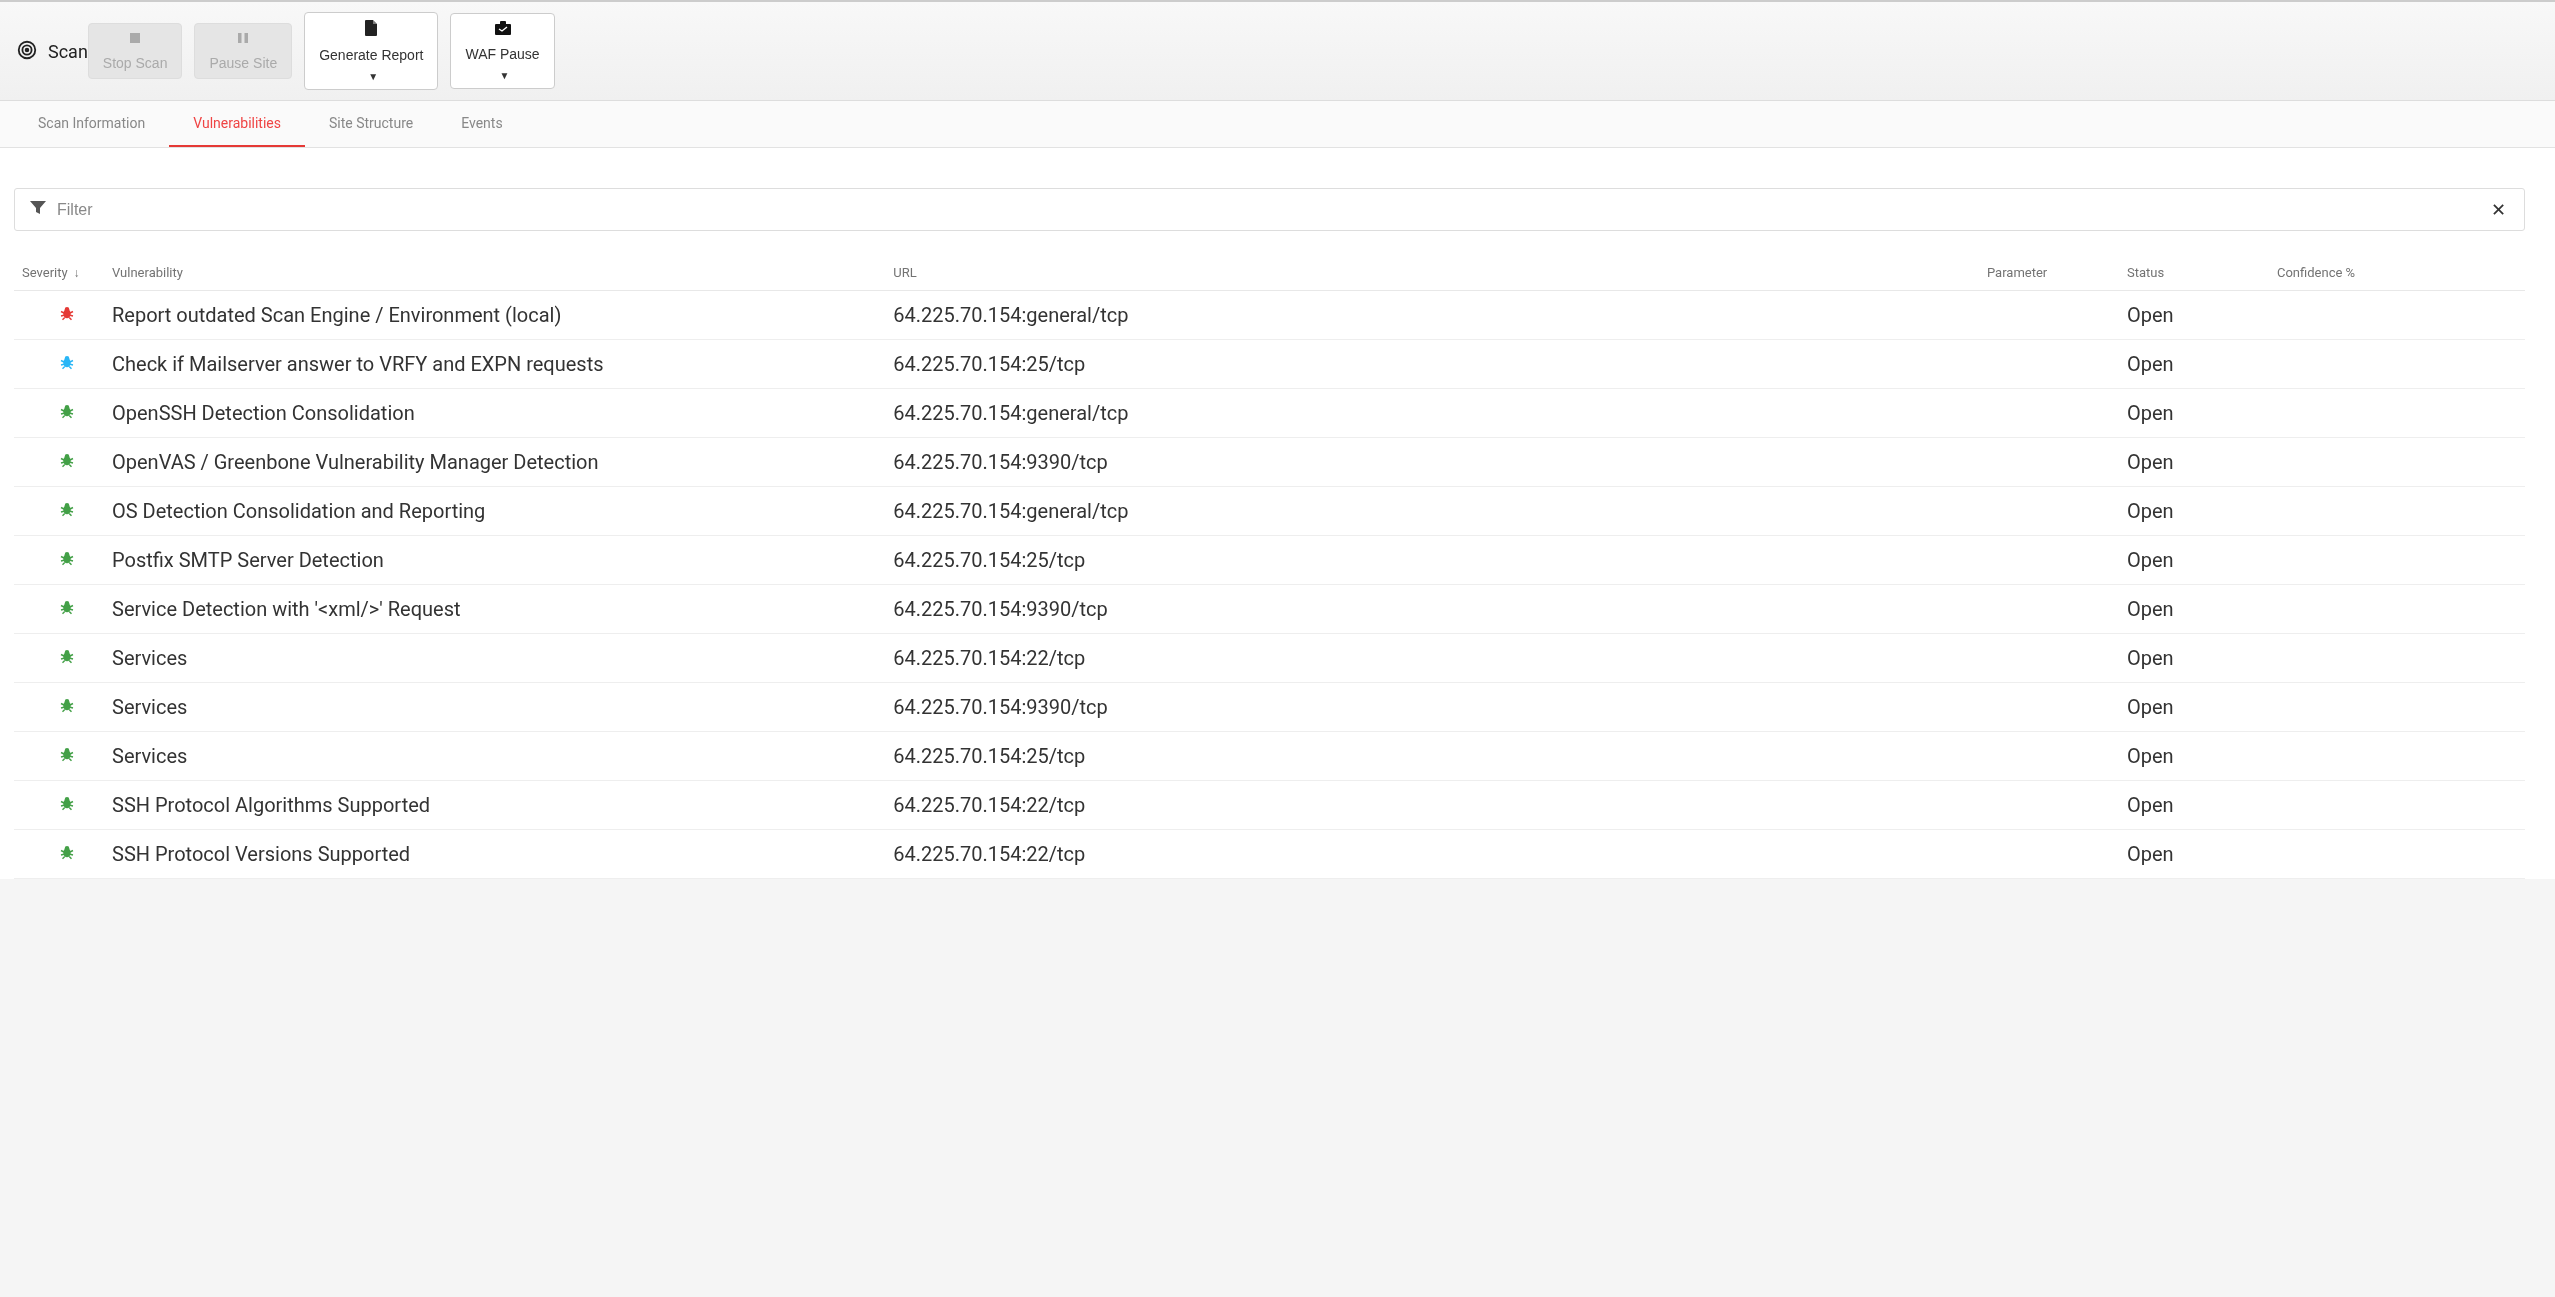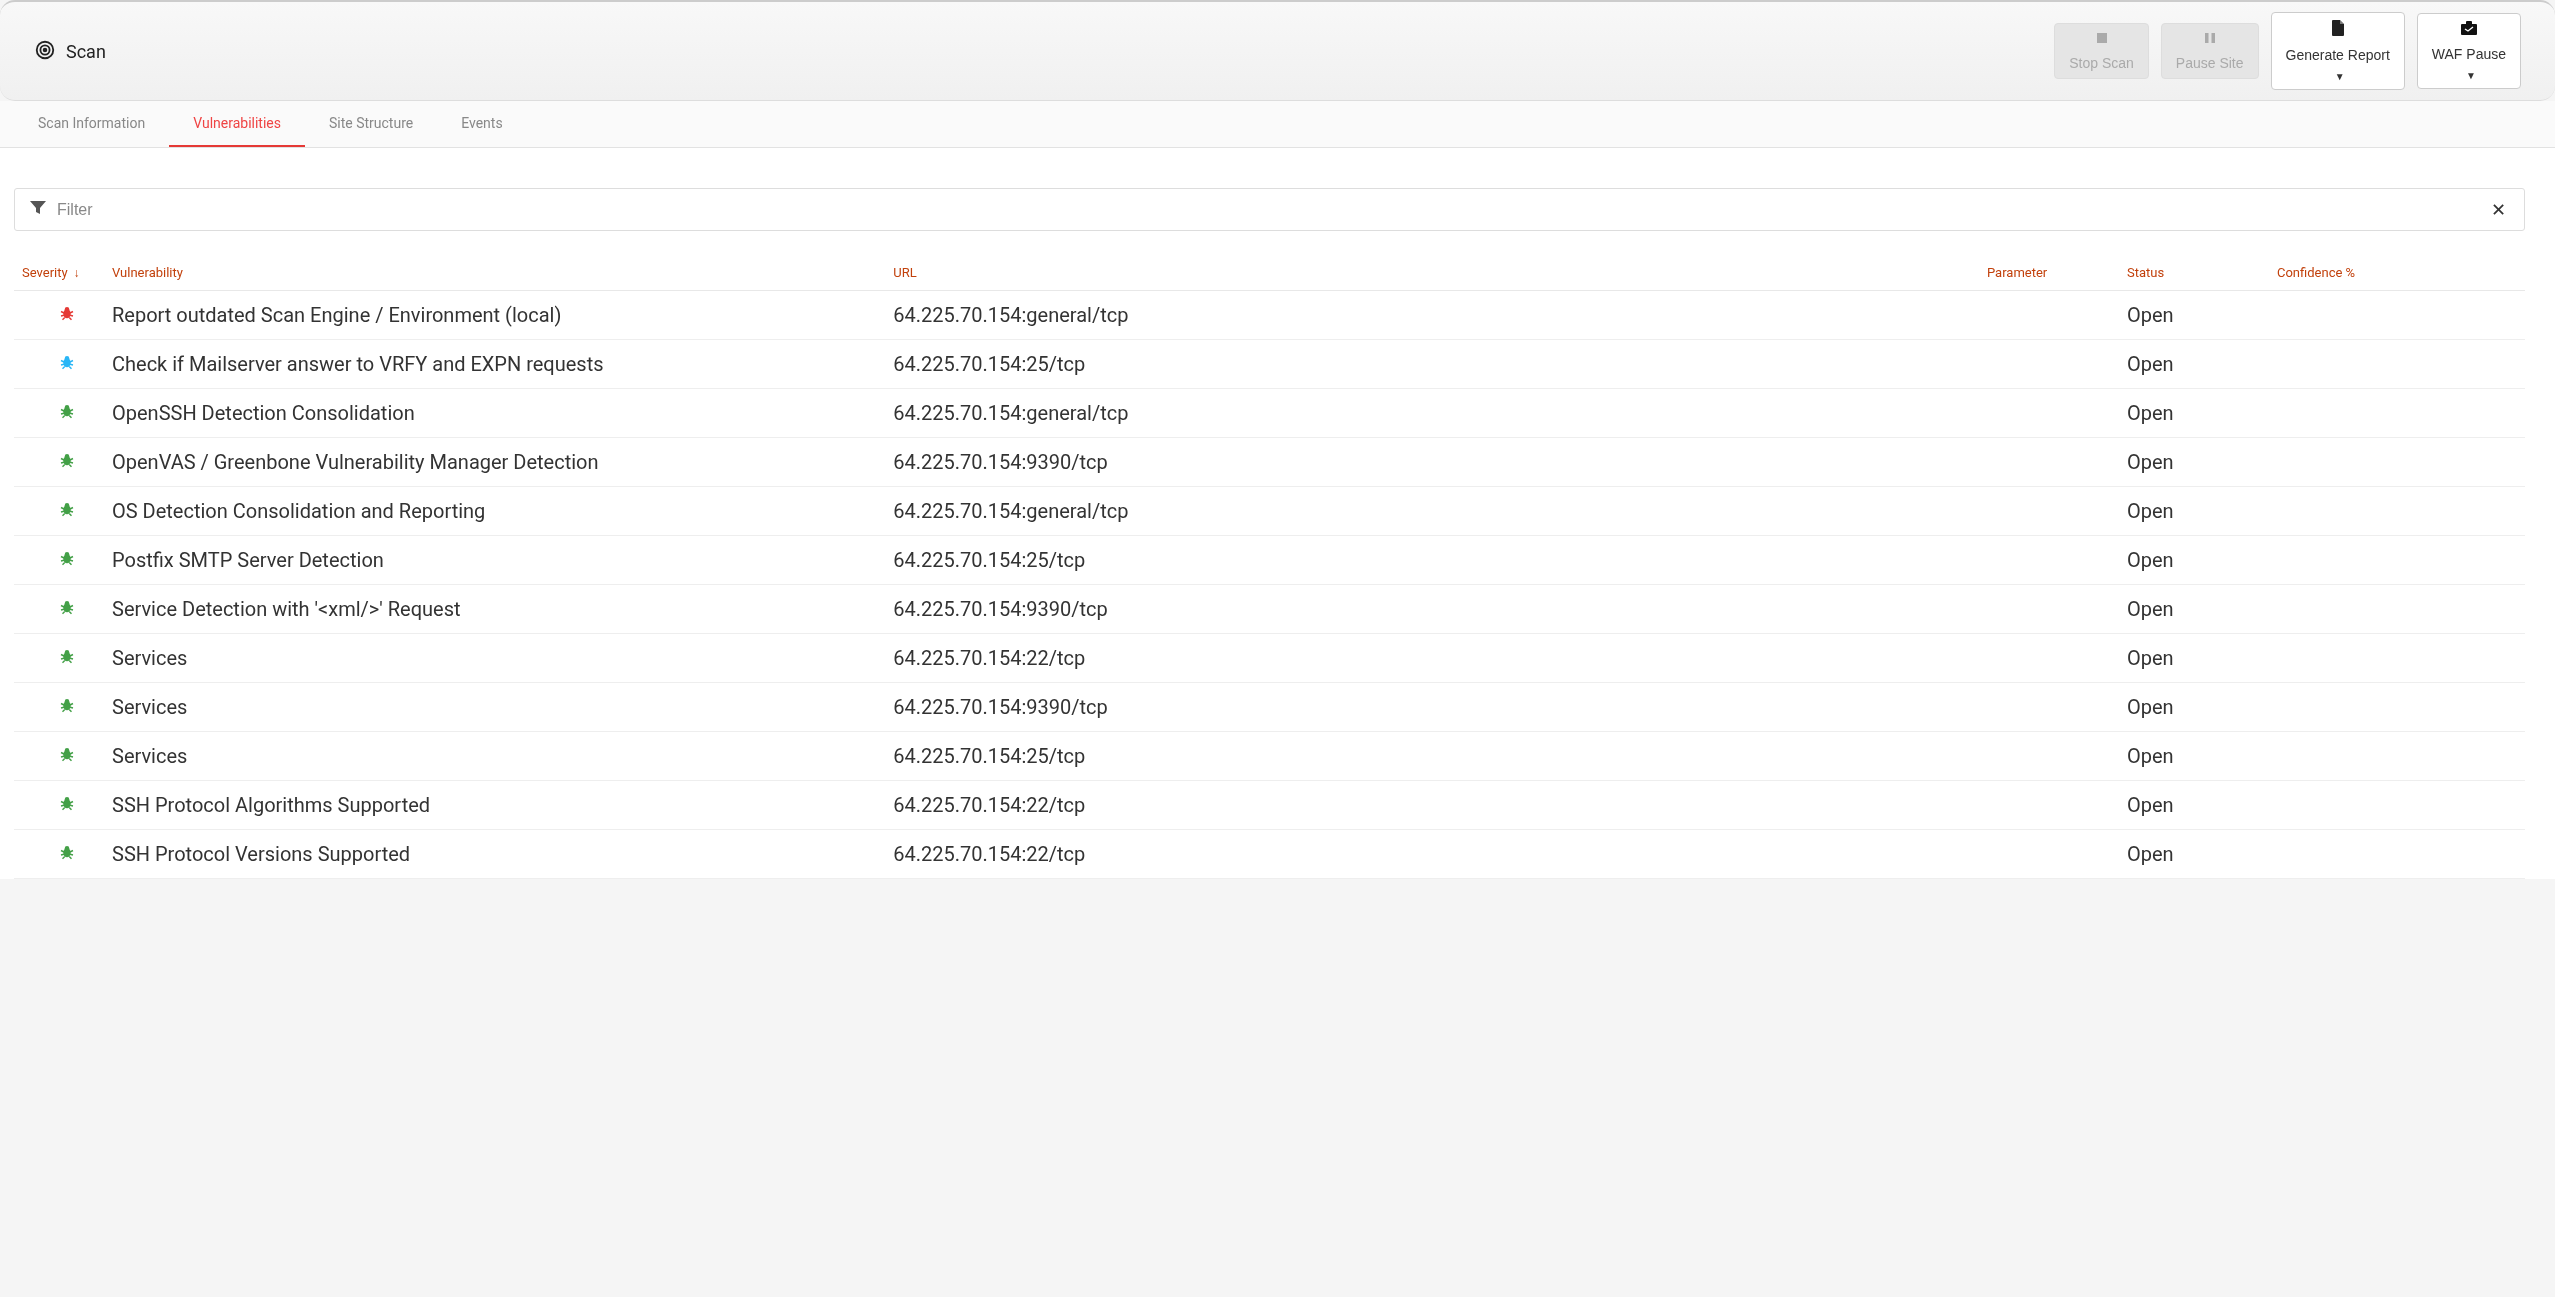--- a/index.html
+++ b/index.html
@@ -7,26 +7,25 @@
   font-family: "Segoe UI", Roboto, "Helvetica Neue", Arial, sans-serif;
   background: #f5f5f5;
   color: #333;
   font-size: 14px;
 }
 
 
 .header {
   display: flex;
   align-items: center;
-  justify-content: space-between;
+  justify-content: flex-start;
   background: linear-gradient(#f8f8f8, #f0f0f0);
   border-bottom: 1px solid #ddd;
   border-top: 2px solid #ccc;
-  padding: 10px 34px;
-  border-radius: 15px;
+  padding: 10px 16px;
 }
 .header-left { display: flex; align-items: center; gap: 10px; }
 .header-title { font-size: 18px; color: #222; font-weight: 400; }
 .header-right { display: flex; align-items: center; gap: 12px; }
 
 .btn {
   display: inline-flex;
   align-items: center;
   gap: 8px;
   padding: 7px 14px;
@@ -103,21 +102,21 @@
   width: 100%;
   margin-top: 24px;
 }
 .thead, .trow {
   display: grid;
   grid-template-columns: 90px 1fr 1.4fr 140px 150px 240px;
   align-items: center;
 }
 .thead {
   padding: 10px 8px;
-  color: #c2410c;
+  color: #737373;
   font-size: 13px;
   border-bottom: 1px solid #e8e8e8;
 }
 .thead .th { display: flex; align-items: center; gap: 6px; cursor: pointer; }
 .trow {
   padding: 12px 8px;
   border-bottom: 1px solid #eee;
   color: #333;
   font-size: 20px;
   cursor: pointer;

